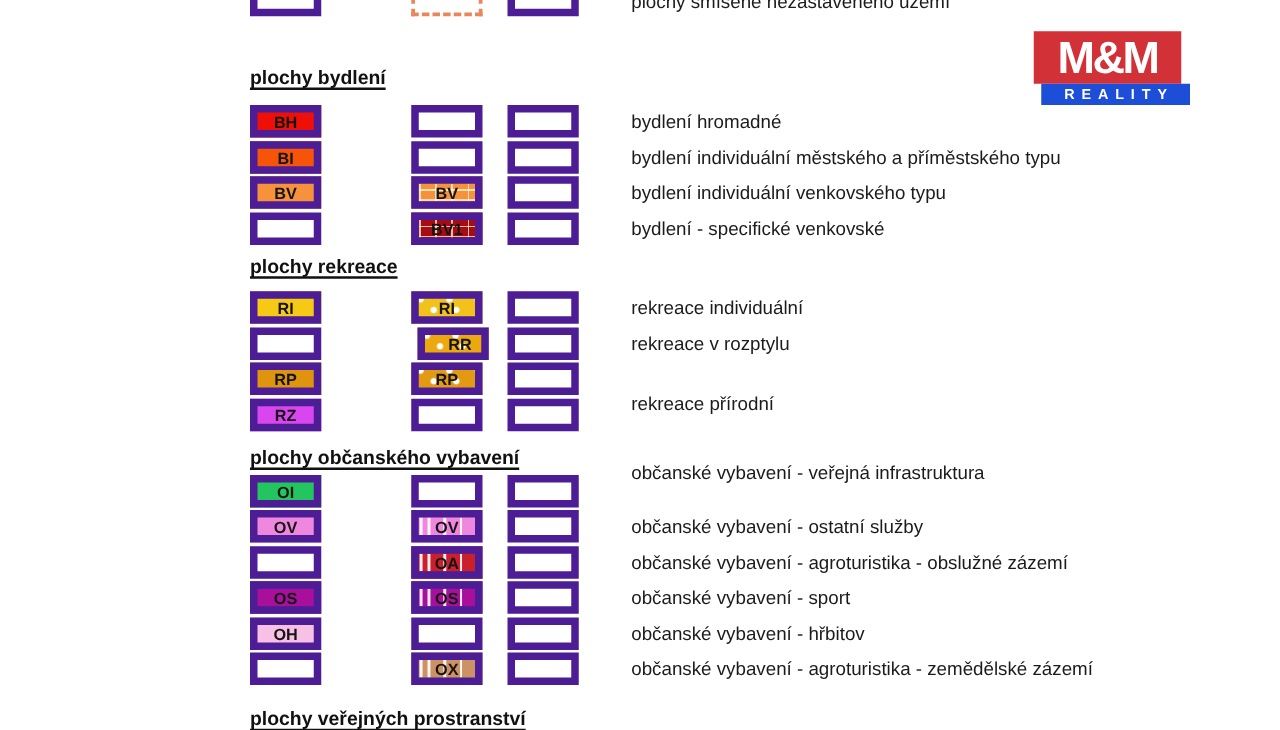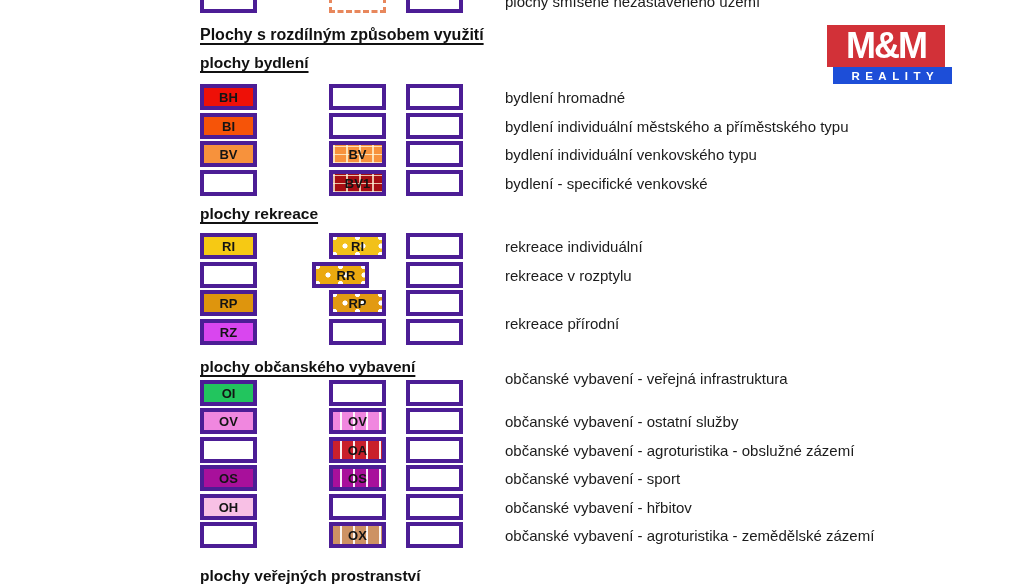--- a/index.html
+++ b/index.html
@@ -7,21 +7,21 @@
     position:relative;width:1024px;height:584px;overflow:hidden;background:#ffffff;
     font-family:"Liberation Sans", sans-serif;color:#1b1b1b;
   }
   .h1{
     position:absolute;left:200px;font-weight:bold;font-size:15.5px;color:#111;
     text-decoration:underline;text-decoration-thickness:1.5px;text-underline-offset:3px;
     white-space:nowrap;
   }
   .h1.main{font-size:16px;}
   .box{
-    position:absolute;width:57px;height:26px;border:4px solid #4c1d95;box-sizing:border-box;
+    position:absolute;width:57px;height:26px;border:6px solid #4c1d95;box-sizing:border-box;
     background:#ffffff;display:flex;align-items:center;justify-content:center;
   }
   .box .code{font-weight:bold;font-size:13px;color:#141414;line-height:1;}
   .box.dashed{border:3px dashed #e8875c;background:transparent;}
   .pat-grid{
     background-image:
       repeating-linear-gradient(90deg, rgba(255,250,220,.75) 0 1.5px, transparent 1.5px 13px),
       repeating-linear-gradient(0deg, rgba(255,250,220,.75) 0 1.5px, transparent 1.5px 8px);
   }
   .pat-dots{
@@ -44,21 +44,20 @@
   .logo-blue{
     position:absolute;left:833px;top:67px;width:119px;height:17px;background:#3d9ed3;
     color:#fff;display:flex;align-items:center;justify-content:center;
     font-weight:bold;font-size:11.5px;letter-spacing:5.5px;text-indent:5.5px;
   }
 </style>
 </head>
 <body>
 
 <div id="stage">
-  <div class="h1 main" style="top:26px">Plochy s rozdílným způsobem využití</div>
   <div class="h1" style="top:54px">plochy bydlení</div>
   <div class="h1" style="top:205px">plochy rekreace</div>
   <div class="h1" style="top:358px">plochy občanského vybavení</div>
   <div class="h1" style="top:567px">plochy veřejných prostranství</div>
 
   <div>
     <div class="logo-red" style="background-color: rgb(210, 49, 56);">
         <span>M&amp;M</span>
       </div>
     <div class="logo-blue" style="background-color: #1d4ed8;">
@@ -97,21 +96,21 @@
     <div class="rowtext" style="left: 505px; top: 175px;">bydlení - specifické venkovské</div>
     <div class="box" style="background-color: rgb(246, 201, 20); left: 200px; top: 233px;">
       <span class="code">RI</span>
     </div>
     <div class="box pat-dots" style="background-color: rgb(242, 193, 26); left: 329px; top: 233px;">
       <span class="code">RI</span>
     </div>
     <div class="box" style="left: 406px; top: 233px;"></div>
     <div class="rowtext" style="left: 505px; top: 238px;">rekreace individuální</div>
     <div class="box" style="left: 200px; top: 262px;"></div>
-    <div class="box pat-dots" style="background-color: rgb(235, 169, 15); left: 312px; top: 262px; padding-left: 11px;">
+    <div class="box pat-dots" style="background-color: rgb(235, 169, 15); left: 334px; top: 262px; padding-left: 11px;">
       <span class="code">RR</span>
     </div>
     <div class="box" style="left: 406px; top: 262px;"></div>
     <div class="rowtext" style="left: 505px; top: 267px;">rekreace v rozptylu</div>
     <div class="box" style="background-color: rgb(222, 149, 13); left: 200px; top: 290px;">
       <span class="code">RP</span>
     </div>
     <div class="box pat-dots" style="background-color: rgb(226, 154, 18); left: 329px; top: 290px;">
       <span class="code">RP</span>
     </div>

